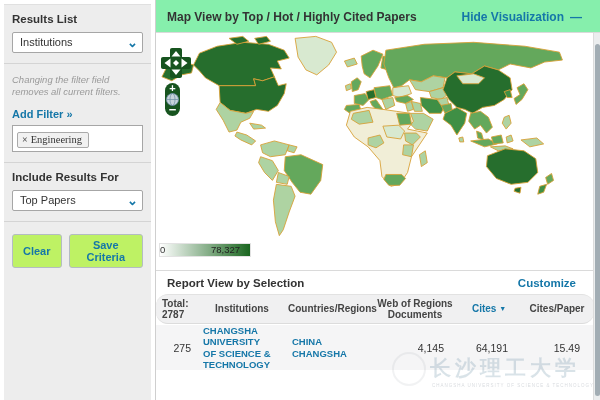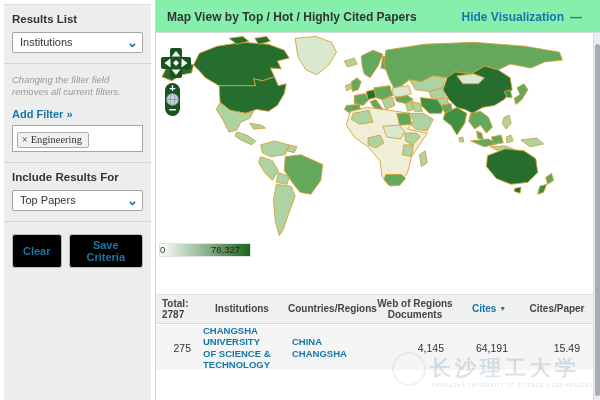--- a/index.html
+++ b/index.html
@@ -14,21 +14,21 @@
   .side-label { font-size:11.5px; font-weight:bold; color:#333; margin-bottom:7px; }
   .fake-select { position:relative; background:#fff; border:1px solid #a6a6a6; border-radius:2px; height:21px; line-height:19px; font-size:11px; color:#333; padding:0 20px 0 7px; cursor:pointer; }
   .fake-select .chev { position:absolute; right:4px; top:0px; color:#1577a8; font-size:13px; font-weight:bold; line-height:19px; }
   .side-note { font-size:9.5px; font-style:italic; color:#9a9a9a; line-height:1.25; margin:2px 0 6px 0; }
   .add-filter { font-size:11px; font-weight:bold; color:#1577a8; text-decoration:none; display:inline-block; margin-bottom:5px; cursor:pointer; }
   .tag-box { background:#fff; border:1px solid #a6a6a6; padding:3px 4px; min-height:23px; }
   .tag { display:inline-block; background:#f1f1f1; border:1px solid #aaa; border-radius:2px; font-size:10.5px; color:#333; padding:1px 6px 2px 4px; cursor:pointer;font-family:Liberation Serif, serif; }
   .tag .x { color:#555; font-weight:bold; margin-right:3px; font-size:10px; }
   .help-badge { display:inline-block; width:13px; height:13px; border-radius:50%; background:#14587f; color:#fff; font-size:9px; font-weight:bold; text-align:center; line-height:13px; vertical-align:-2px; margin-left:4px; cursor:pointer; }
   .btn-row { padding:12px 8px; display:flex; gap:7px; }
-  .btn { background:#000000; border:1px solid #b4bcc2; border-radius:3px; color:#1577a8; font-weight:bold; font-size:11px; padding:4px 10px; cursor:pointer; font-family:"Liberation Sans",sans-serif; }
+  .btn { background:#bef264; border:1px solid #b4bcc2; border-radius:3px; color:#1577a8; font-weight:bold; font-size:11px; padding:4px 10px; cursor:pointer; font-family:"Liberation Sans",sans-serif; }
 
   
   .main { position:absolute; left:155px; top:0; width:445px; height:400px; background:#fff; border-left:1px solid #cfcfcf; }
   .map-header { position:absolute; left:0; top:0; width:100%; height:33px; border-bottom:1px solid #dadada; background:#86efac; }
   .map-title { position:absolute; left:11px; top:10px; font-size:12px; font-weight:bold; color:#333; }
   .hide-link { position:absolute; right:18px; top:10px; font-size:12px; font-weight:bold; color:#1577a8; cursor:pointer; }
   .hide-link .dash { margin-left:6px; font-weight:bold; }
 
   .map-area { position:absolute; left:0; top:33px; width:438px; height:237px; background:#fff; overflow:hidden; }
   .map-svg { position:absolute; left:2px; top:2px; }
@@ -45,21 +45,21 @@
   .legend-bar { position:absolute; inset:0; border:1px solid #e2e2e2; }
   .legend-min { position:absolute; left:1px; top:1px; font-size:9.5px; color:#333; }
   .legend-max { position:absolute; right:11px; top:1px; font-size:9.5px; color:#222; }
 
   
   .report-bar { position:absolute; left:0; top:270px; width:438px; height:24px; border-top:1px solid #dadada; background:#fff; }
   .report-title { position:absolute; left:11px; top:6px; font-size:11.5px; font-weight:bold; color:#333; }
   .customize { position:absolute; right:18px; top:6px; font-size:11.5px; font-weight:bold; color:#1577a8; cursor:pointer; }
 
   
-  .tbl-head { position:absolute; left:0; top:294px; width:438px; height:30px; background:#f0f0f1; border-top:1px solid #e2e2e2; border-bottom:1px solid #dcdcdc; display:grid; grid-template-columns:40px 92px 84px 86px 62px 74px; align-items:center; }
+  .tbl-head { position:absolute; left:0; top:294px; width:438px; height:30px; background:#f0f0f1; border-top:1px solid #e2e2e2; border-bottom:1px solid #dcdcdc; display:grid; grid-template-columns:40px 92px 84px 86px 62px 74px; align-items:center;border-radius:12px; }
   .tbl-row  { position:absolute; left:0; top:325px; width:438px; height:45px; background:#f5f5f6; display:grid; grid-template-columns:40px 92px 84px 86px 62px 74px; align-items:center; }
   .th { font-size:10px; font-weight:bold; color:#444; text-align:center; line-height:1.15; }
   .th.left { text-align:left; padding-left:6px; }
   .th.sort { color:#1577a8; cursor:pointer; }
   .th .tri { font-size:7px; vertical-align:1px; }
   .td { font-size:10.5px; color:#333; }
   .td.num { text-align:right; }
   .td.rank { text-align:right; padding-right:5px; }
   .td.link { color:#1577a8; font-weight:bold; font-size:9.5px; line-height:1.2; cursor:pointer; }
   .inst-link { display:inline-block; width:78px; padding-left:7px; }
@@ -223,20 +223,24 @@
         <div class="zo">−</div>
       </div>
 
       <div class="legend">
         <div class="legend-bar" style="background: linear-gradient(to right, rgb(255, 255, 255), rgb(26, 102, 31));"></div>
         <div class="legend-min">0</div>
         <div class="legend-max">78,327</div>
       </div>
     </div>
 
+    <div class="report-bar">
+      <div class="report-title">Report View by Selection</div>
+      <div class="customize">Customize</div>
+    </div>
 
     <div class="tbl-head">
       <div class="th left">
         <span>Total:</span><br>
         <span>2787</span>
       </div>
       <div class="th">Institutions</div>
       <div class="th">Countries/Regions</div>
       <div class="th">Web of Regions Documents</div>
       <div class="th sort">

